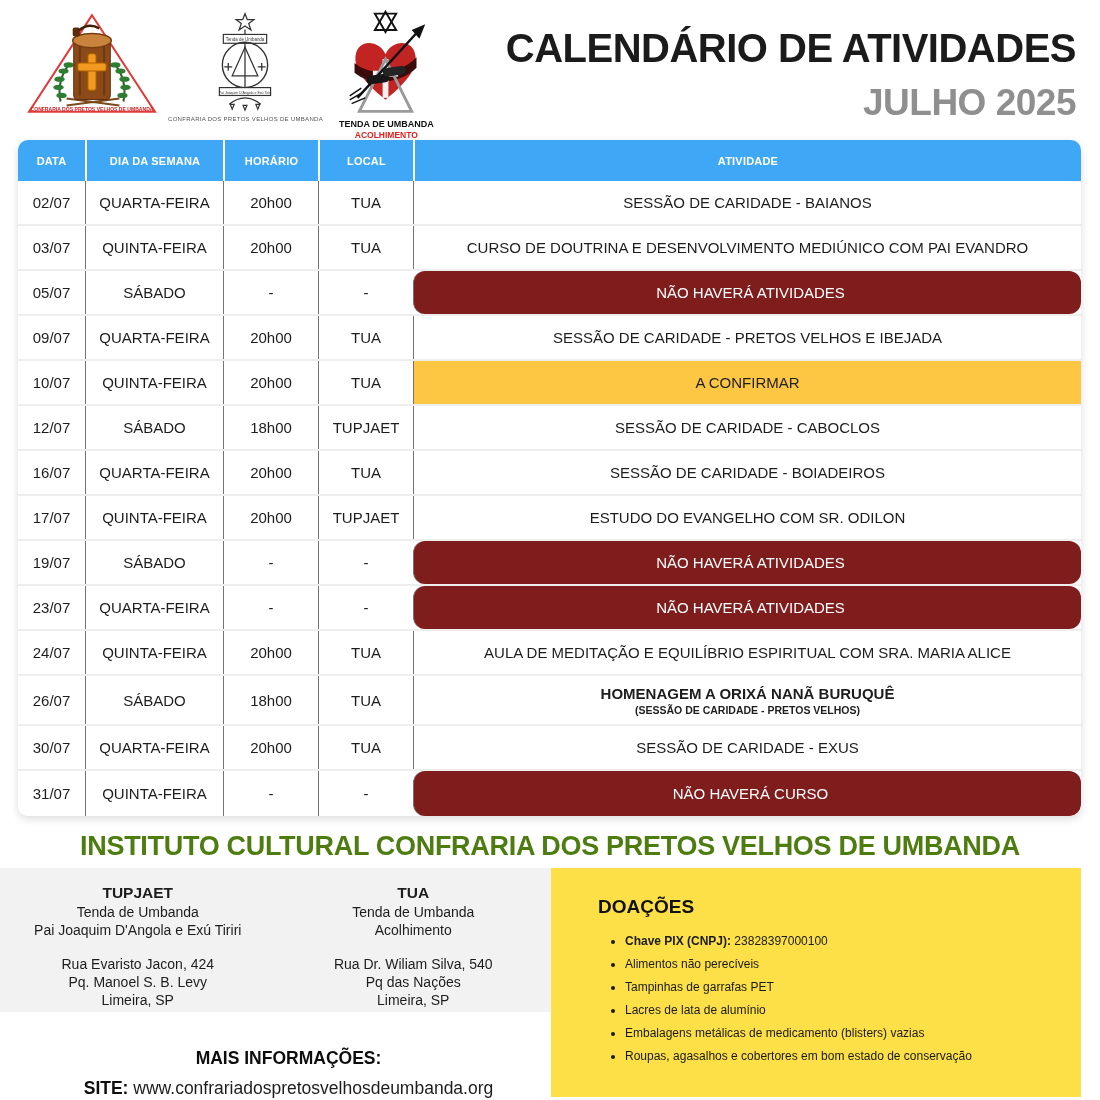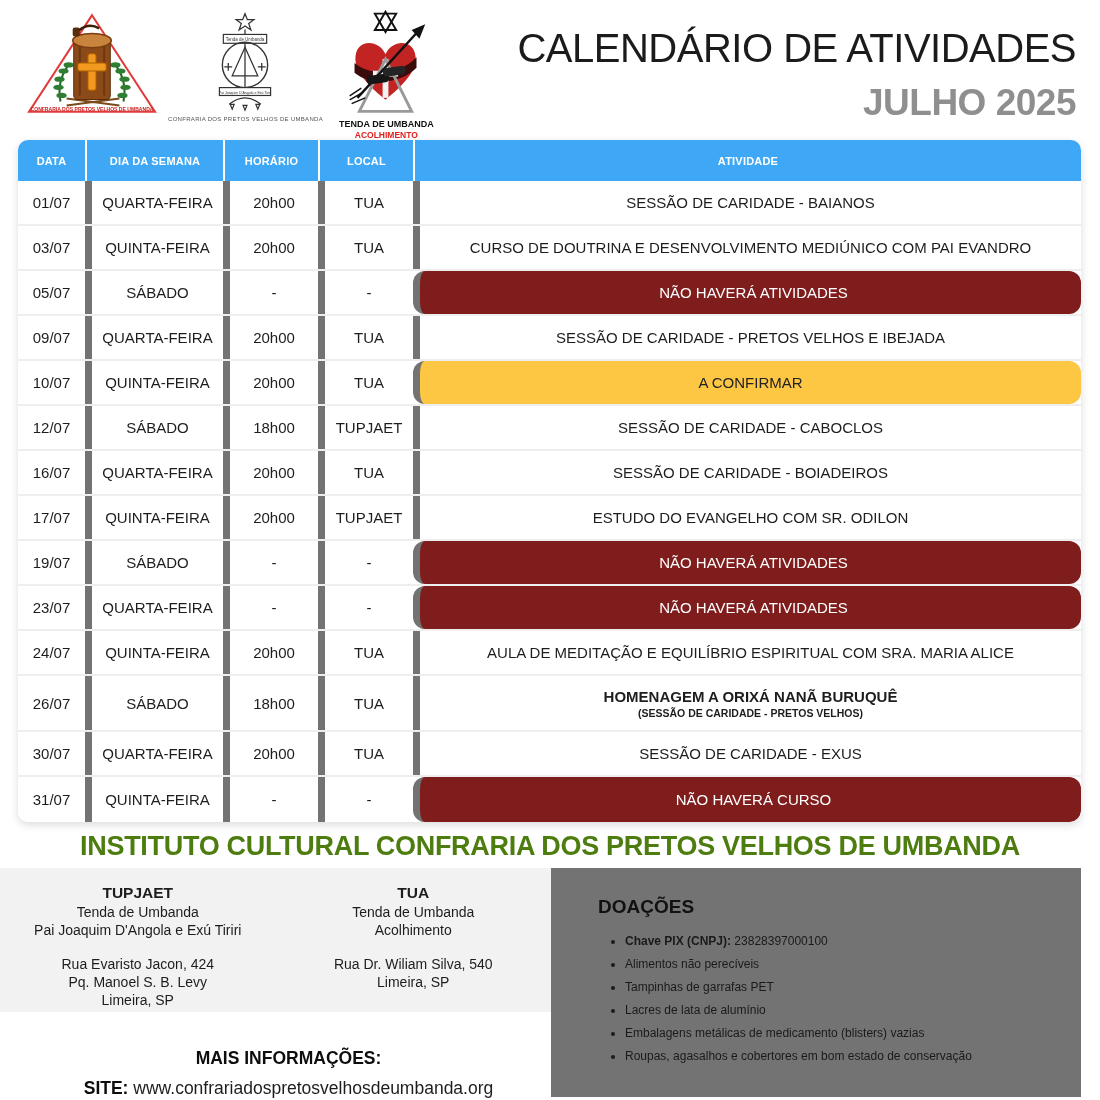--- a/index.html
+++ b/index.html
@@ -7,54 +7,54 @@
   body { width: 1100px; height: 1100px; font-family: "Liberation Sans", sans-serif; position: relative; overflow: hidden; color: #1d1d1d; }
 
   
   .logos { position: absolute; left: 26px; top: 10px; display: flex; align-items: flex-start; gap: 10px; }
   .logo-box { display: flex; flex-direction: column; align-items: center; }
   .logo-cap2 { font-size: 6px; color: #555; letter-spacing: .3px; margin-top: 2px; white-space: nowrap; }
   .logo-cap3a { font-size: 9px; font-weight: bold; color: #111; margin-top: 3px; white-space: nowrap; }
   .logo-cap3b { font-size: 8.5px; font-weight: bold; color: #e01f1f; margin-top: 1px; white-space: nowrap; }
 
   .title-block { position: absolute; right: 24px; top: 26px; text-align: right; }
-  .title-main { font-size: 40px; font-weight: 400; letter-spacing: -0.5px; color: #1b1b1b; line-height: 1.1; }
+  .title-main { font-size: 40px; font-weight: 700; letter-spacing: -0.5px; color: #1b1b1b; line-height: 1.1; }
   .title-sub  { font-size: 37px; font-weight: 800; letter-spacing: -0.5px; color: #8f8f8f; line-height: 1.15; margin-top: 12px; }
 
   
   .cal-table { position: absolute; left: 18px; top: 140px; width: 1063px; border-radius: 10px; overflow: hidden; box-shadow: 0 3px 9px rgba(0,0,0,0.14); background: #fff; }
   .thead { display: grid; grid-template-columns: 67px 138px 95px 95px 1fr; background: #3FA8F6; height: 41px; }
   .th { display: flex; align-items: center; justify-content: center; color: #fff; font-weight: bold; font-size: 11px; letter-spacing: .2px; }
   .th + .th { border-left: 2px solid #ffffff; }
   .tr { display: grid; grid-template-columns: 67px 138px 95px 95px 1fr; height: 45px; border-bottom: 2px solid #eeeeee; background: #fff; }
-  .tr.tall { height: 56px; }
+  .tr.tall { height: 50px; }
   .tr:last-child { border-bottom: none; }
   .td { display: flex; align-items: center; justify-content: center; font-size: 15px; text-align: center; color: #1d1d1d; padding: 0 6px; }
-  .td + .td { border-left: 7px solid #737373; }
+  .td + .td { border-left: 1px solid #737373; }
   .td.act { flex-direction: column; }
   .hl-red    { background: #7f1d1d; color: #ffffff; border-radius: 12px; padding-left: 12px; }
-  .hl-yellow { background: #FDC744; color: #222222; border-radius: 12px; }
+  .hl-yellow { background: #FDC744; color: #222222; border-radius: 0; }
   .act-main { font-weight: bold; font-size: 15px; }
   .act-sub  { font-size: 10.5px; font-weight: bold; margin-top: 2px; }
 
   
   .instituto { position: absolute; top: 831px; left: 0; width: 1100px; text-align: center; font-size: 27px; font-weight: 800; letter-spacing: -0.3px; color: #4d7c0f; }
 
   
   .gray-box { position: absolute; left: 0; top: 868px; width: 551px; height: 144px; background: #F2F2F2; display: flex; padding-top: 15px; }
   .addr-col { width: 50%; text-align: center; font-size: 14px; line-height: 18px; color: #1d1d1d; }
   .addr-sigla { font-weight: bold; font-size: 15.5px; line-height: 20px; }
   .addr-gap { height: 16px; }
 
   .info-block { position: absolute; left: 0; top: 1016px; width: 577px; text-align: center; margin-top: 32px; }
   .info-title { font-size: 17.5px; font-weight: bold; color: #0d0d0d; }
   .info-line  { font-size: 17.5px; margin-top: 9px; color: #1d1d1d; }
   .info-line b { font-weight: bold; color: #0d0d0d; }
 
-  .yellow-box { position: absolute; left: 551px; top: 868px; width: 530px; height: 229px; background: #737373; padding: 28px 30px 0 47px; }
+  .yellow-box { position: absolute; left: 551px; top: 868px; width: 530px; height: 229px; background: #fde047; padding: 28px 30px 0 47px; }
   .doacoes-title { font-size: 19px; font-weight: bold; color: #111; margin-bottom: 13px; }
   .doacoes-list { list-style: disc; margin-left: 27px; width: 420px; }
   .doacoes-list li { font-size: 12px; line-height: 20px; margin-bottom: 3px; color: #1a1a1a; }
   .doacoes-list li b { font-weight: bold; }
 
   svg text { font-family: "Liberation Sans", sans-serif; }
 </style>
 </head>
 <body>
 
@@ -140,21 +140,21 @@
 <div class="cal-table">
   <div class="thead">
     <div class="th">DATA</div>
     <div class="th">DIA DA SEMANA</div>
     <div class="th">HORÁRIO</div>
     <div class="th">LOCAL</div>
     <div class="th">ATIVIDADE</div>
   </div>
 
   <div class="tr">
-    <div class="td">01/07</div>
+    <div class="td">02/07</div>
     <div class="td">QUARTA-FEIRA</div>
     <div class="td">20h00</div>
     <div class="td">TUA</div>
     <div class="td act">SESSÃO DE CARIDADE - BAIANOS</div>
   </div>
 
   <div class="tr">
     <div class="td">03/07</div>
     <div class="td">QUINTA-FEIRA</div>
     <div class="td">20h00</div>
@@ -273,20 +273,21 @@
     <div>Rua Evaristo Jacon, 424</div>
     <div>Pq. Manoel S. B. Levy</div>
     <div>Limeira, SP</div>
   </div>
   <div class="addr-col">
     <div class="addr-sigla">TUA</div>
     <div>Tenda de Umbanda</div>
     <div>Acolhimento</div>
     <div class="addr-gap"></div>
     <div>Rua Dr. Wiliam Silva, 540</div>
+    <div>Pq das Nações</div>
     <div>Limeira, SP</div>
   </div>
 </div>
 
 <div class="info-block">
   <div class="info-title">MAIS INFORMAÇÕES:</div>
   <div class="info-line">
     <b>SITE:</b>
     <span>www.confrariadospretosvelhosdeumbanda.org</span>
   </div>

